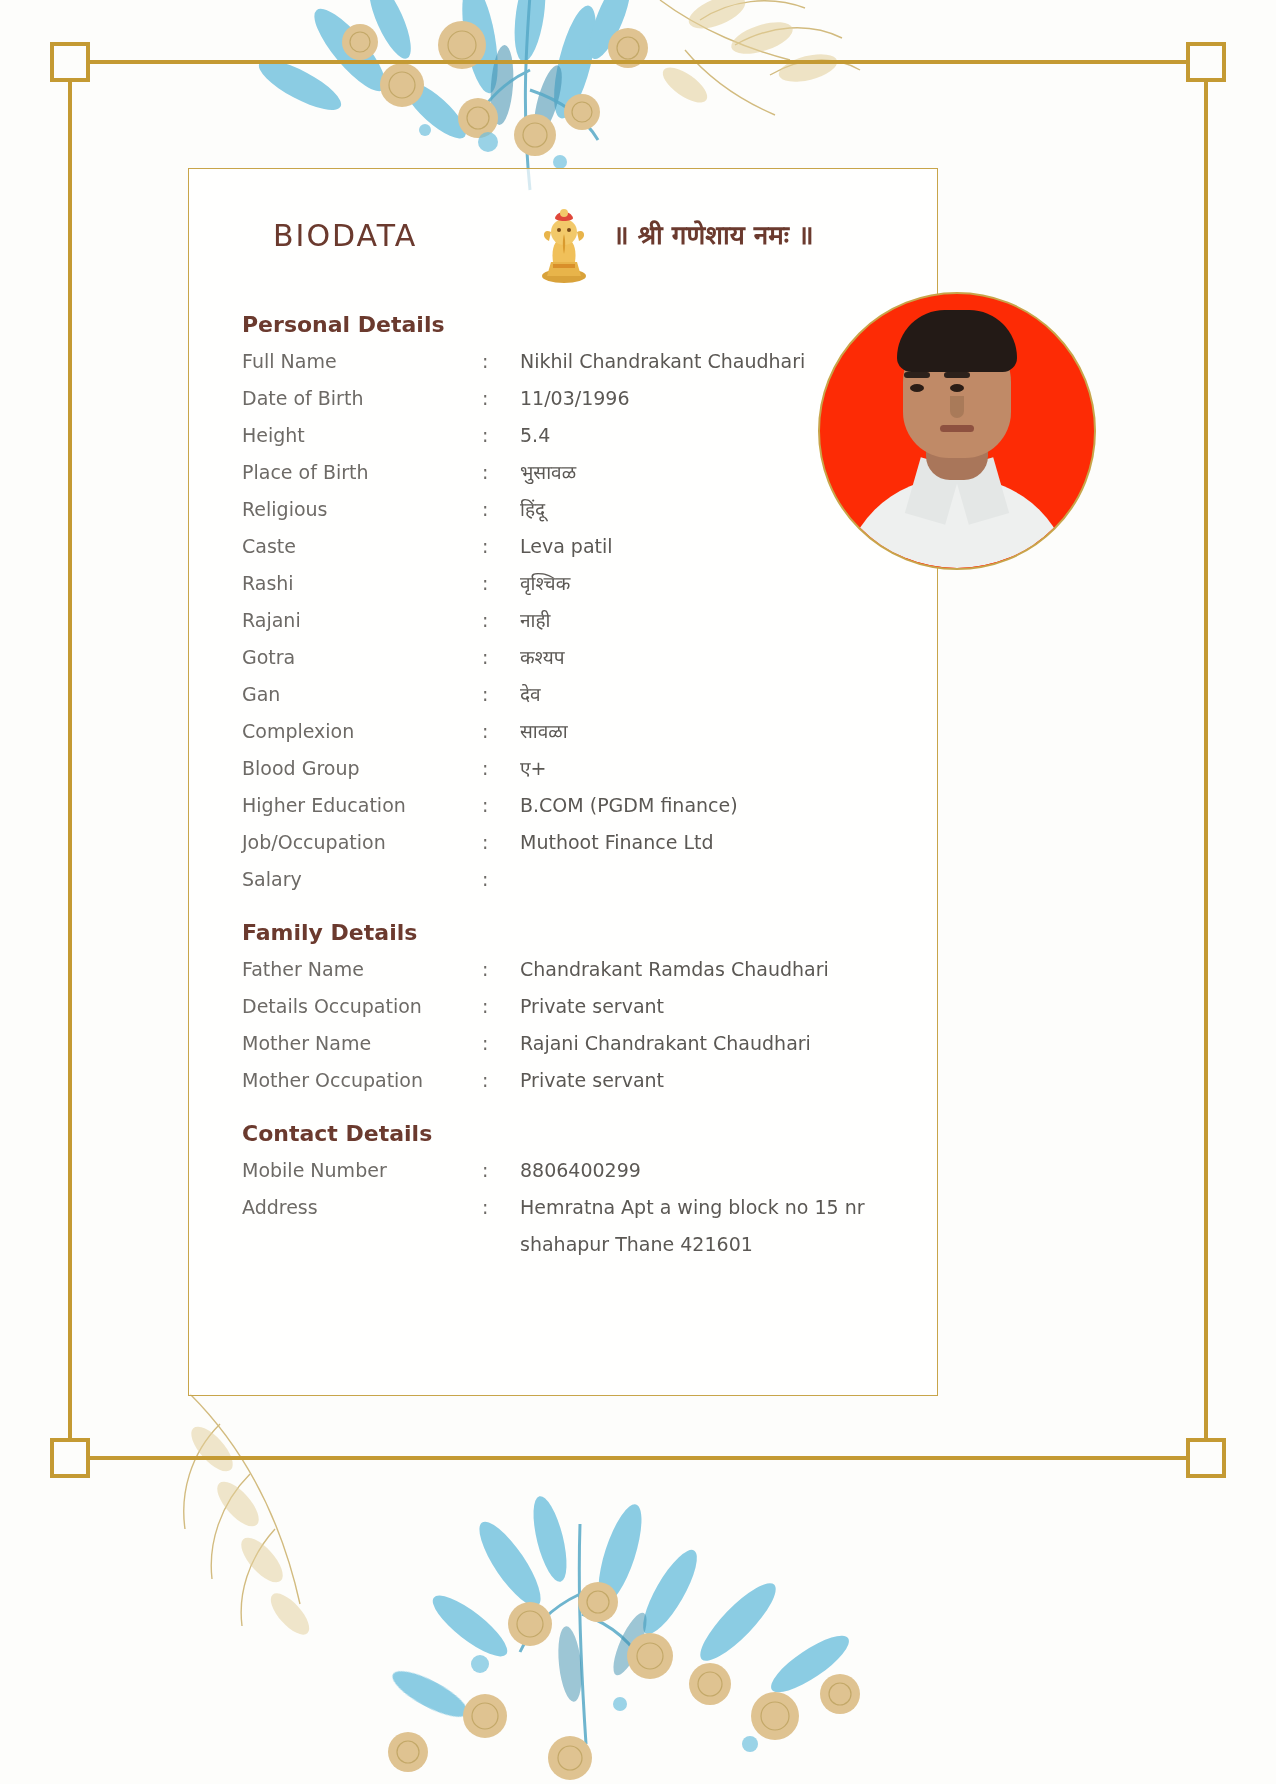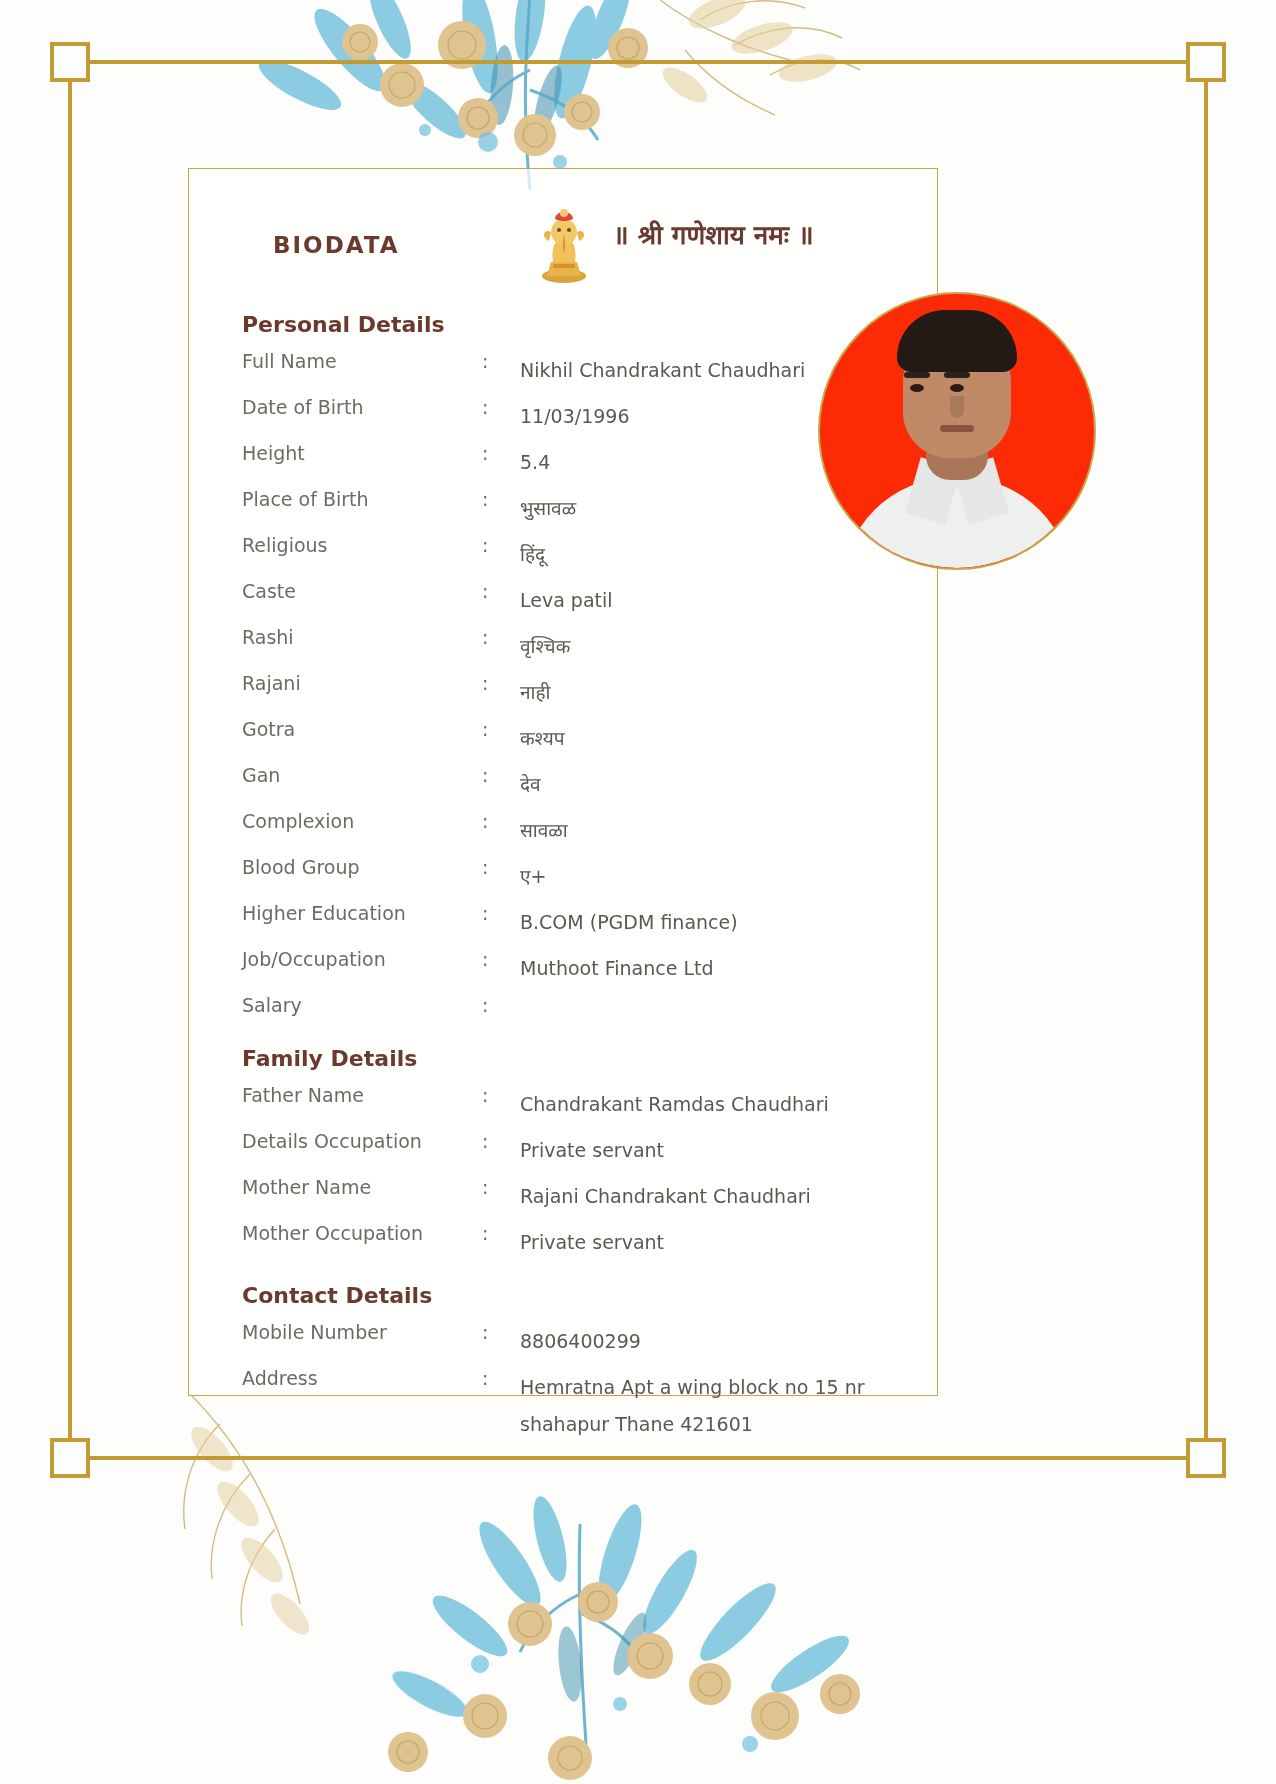--- a/index.html
+++ b/index.html
@@ -64,26 +64,25 @@
     position: absolute;
     left: 188px;
     top: 196px;
     width: 750px;
     height: 90px;
   }
   .biodata-title {
     position: absolute;
     left: 85px;
     top: 22px;
-    font-size: 23px;
-    font-weight: bold;
+    font-size: 30px;
+    font-weight: normal;
     letter-spacing: 2px;
     color: #6b3a2e;
     font-family: "DejaVu Sans", sans-serif;
-    margin-top: 14px;
   }
   .ganesh-icon {
     position: absolute;
     left: 345px;
     top: 8px;
     width: 62px;
     height: 80px;
   }
   .shree-ganeshay {
     position: absolute;
@@ -234,21 +233,20 @@
     color: #6d6a66;
   }
   .row .sep {
     width: 30px;
     flex: none;
     color: #6d6a66;
   }
   .row .val {
     color: #5b5854;
     flex: 1;
-    margin-top: 9px;
   }
   .row .val .line { display: block; }
 </style>
 </head>
 <body>
 
 <div class="floral floral-top">
   <svg width="640" height="330" viewBox="0 0 640 330">
     <g stroke="#cbb06a" stroke-width="1.4" fill="none" opacity="0.85">
       <path d="M430 10 C470 40 520 60 560 70"></path>

